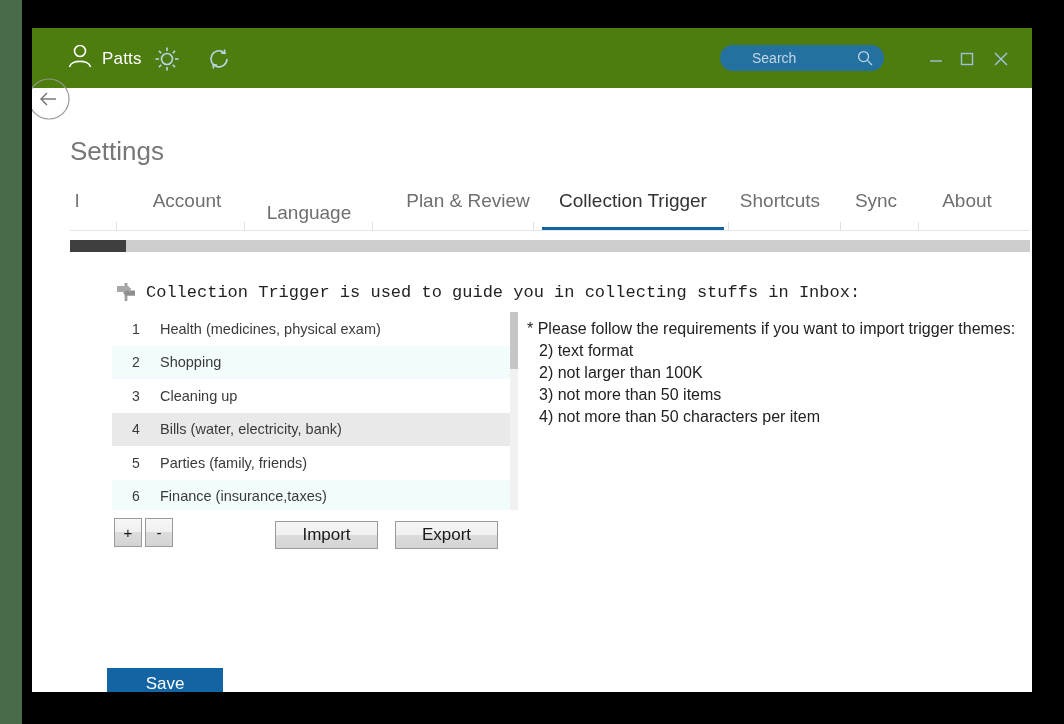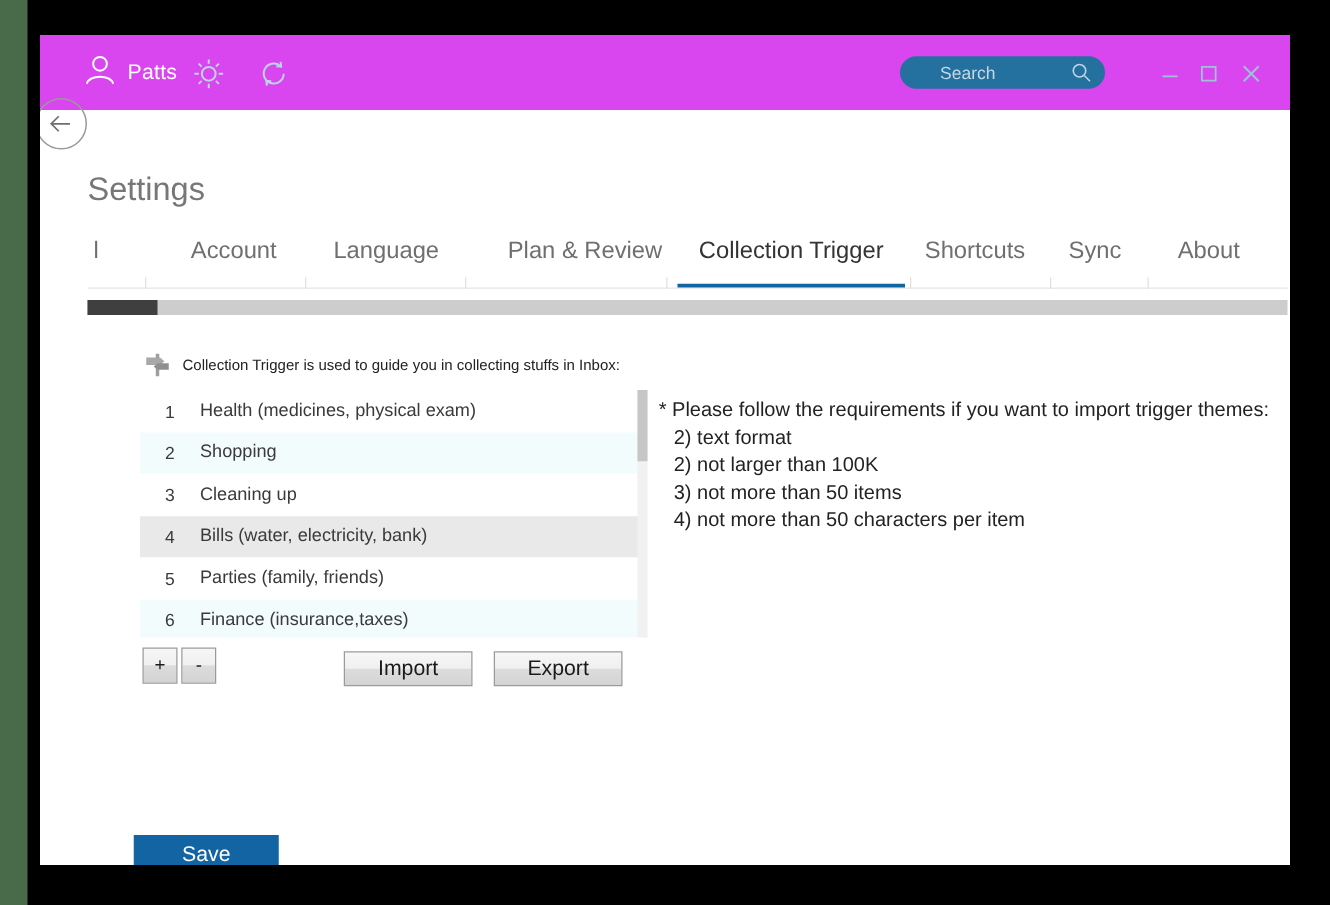--- a/index.html
+++ b/index.html
@@ -21,21 +21,21 @@
   .window {
     position: absolute; left: 32px; top: 28px;
     width: 1000px; height: 664px;
     background: #ffffff;
     overflow: hidden;
   }
 
   
   .titlebar {
     position: absolute; left: 0; top: 0; width: 1000px; height: 60px;
-    background: #d946ef;
+    background: #4d7c0f;
   }
   .tb-user-icon {
     position: absolute; left: 32px; top: 14px; width: 32px; height: 32px;
   }
   .tb-username {
     position: absolute; left: 70px; top: 48px;
     transform: translateY(-50%);
     color: #ffffff; font-size: 17px; letter-spacing: .2px;
     line-height: 1;
   }
@@ -110,21 +110,21 @@
 
   
   .intro {
     position: absolute; left: 82px; top: 250px; height: 28px;
   }
   .signpost-icon {
     position: absolute; left: 0; top: 2px; width: 24px; height: 24px;
   }
   .intro-text {
     position: absolute; left: 32px; top: 50%; transform: translateY(-50%);
-    font-size: 12px; color: #222222; line-height: 1; white-space: nowrap;
+    font-size: 17px; color: #222222; line-height: 1; white-space: nowrap; font-family: Liberation Mono, monospace;
   }
 
   
   .list {
     position: absolute; left: 80px; top: 284px;
     width: 405px; height: 198px;
     overflow: hidden;
     background: #ffffff;
   }
   .list-row {
@@ -262,21 +262,21 @@
       </svg>
     </span>
 
     <div class="page-title">Settings</div>
 
     <div class="tabs">
         <div class="tab" style="left: 0px; width: 14px; text-align: center;">l</div>
         <div class="tab-sep" style="left: 46px;"></div>
         <div class="tab" style="left: 78px; width: 78px; text-align: center;">Account</div>
         <div class="tab-sep" style="left: 174px;"></div>
-        <div class="tab" style="left: 192px; width: 94px; text-align: center;">Language</div>
+        <div class="tab" style="left: 192px; width: 94px; text-align: center; margin-top: 12px;">Language</div>
         <div class="tab-sep" style="left: 302px;"></div>
         <div class="tab" style="left: 318px; width: 136px; text-align: center; margin-left: 12px;">Plan &amp; Review</div>
         <div class="tab-sep" style="left: 463px;"></div>
         <div class="tab active" style="left: 472px; width: 182px; text-align: center;">Collection Trigger</div>
         <div class="tab-sep" style="left: 658px;"></div>
         <div class="tab" style="left: 662px; width: 96px; text-align: center;">Shortcuts</div>
         <div class="tab-sep" style="left: 770px;"></div>
         <div class="tab" style="left: 782px; width: 48px; text-align: center;">Sync</div>
         <div class="tab-sep" style="left: 848px;"></div>
         <div class="tab" style="left: 866px; width: 62px; text-align: center;">About</div>

